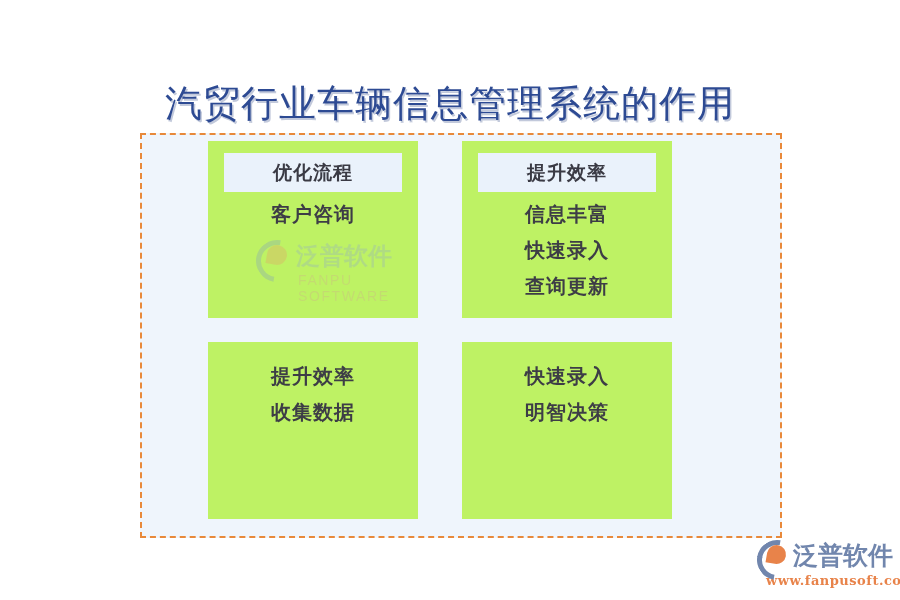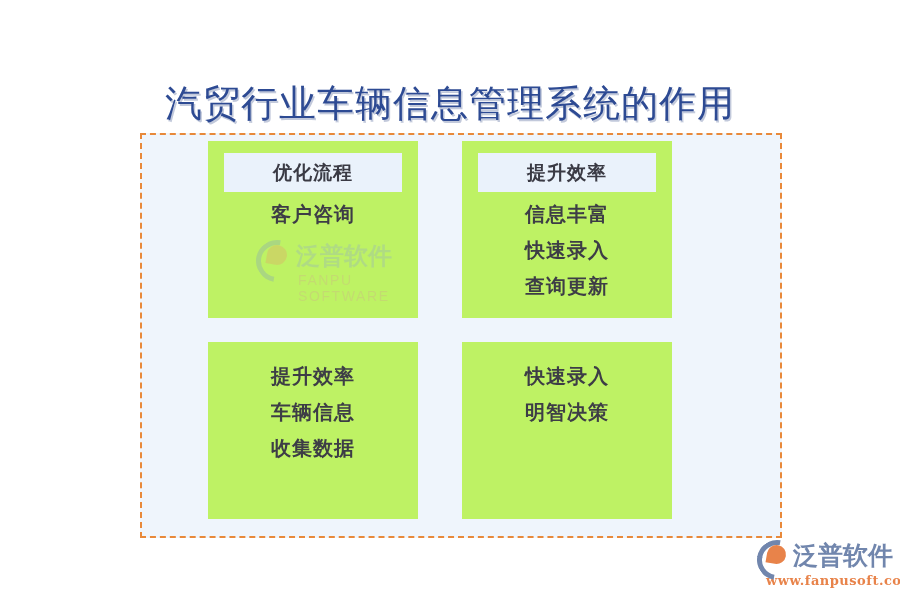--- a/index.html
+++ b/index.html
@@ -247,21 +247,20 @@
       <div class="card-items">
         <div class="card-item">信息丰富</div>
         <div class="card-item">快速录入</div>
         <div class="card-item">查询更新</div>
       </div>
     </div>
 
     <div class="info-card">
       <div class="card-items">
         <div class="card-item">提升效率</div>
-        <div class="card-item">车辆信息</div>
         <div class="card-item">收集数据</div>
       </div>
     </div>
 
     <div class="info-card">
       <div class="card-items">
         <div class="card-item">快速录入</div>
         <div class="card-item">明智决策</div>
       </div>
     </div>

